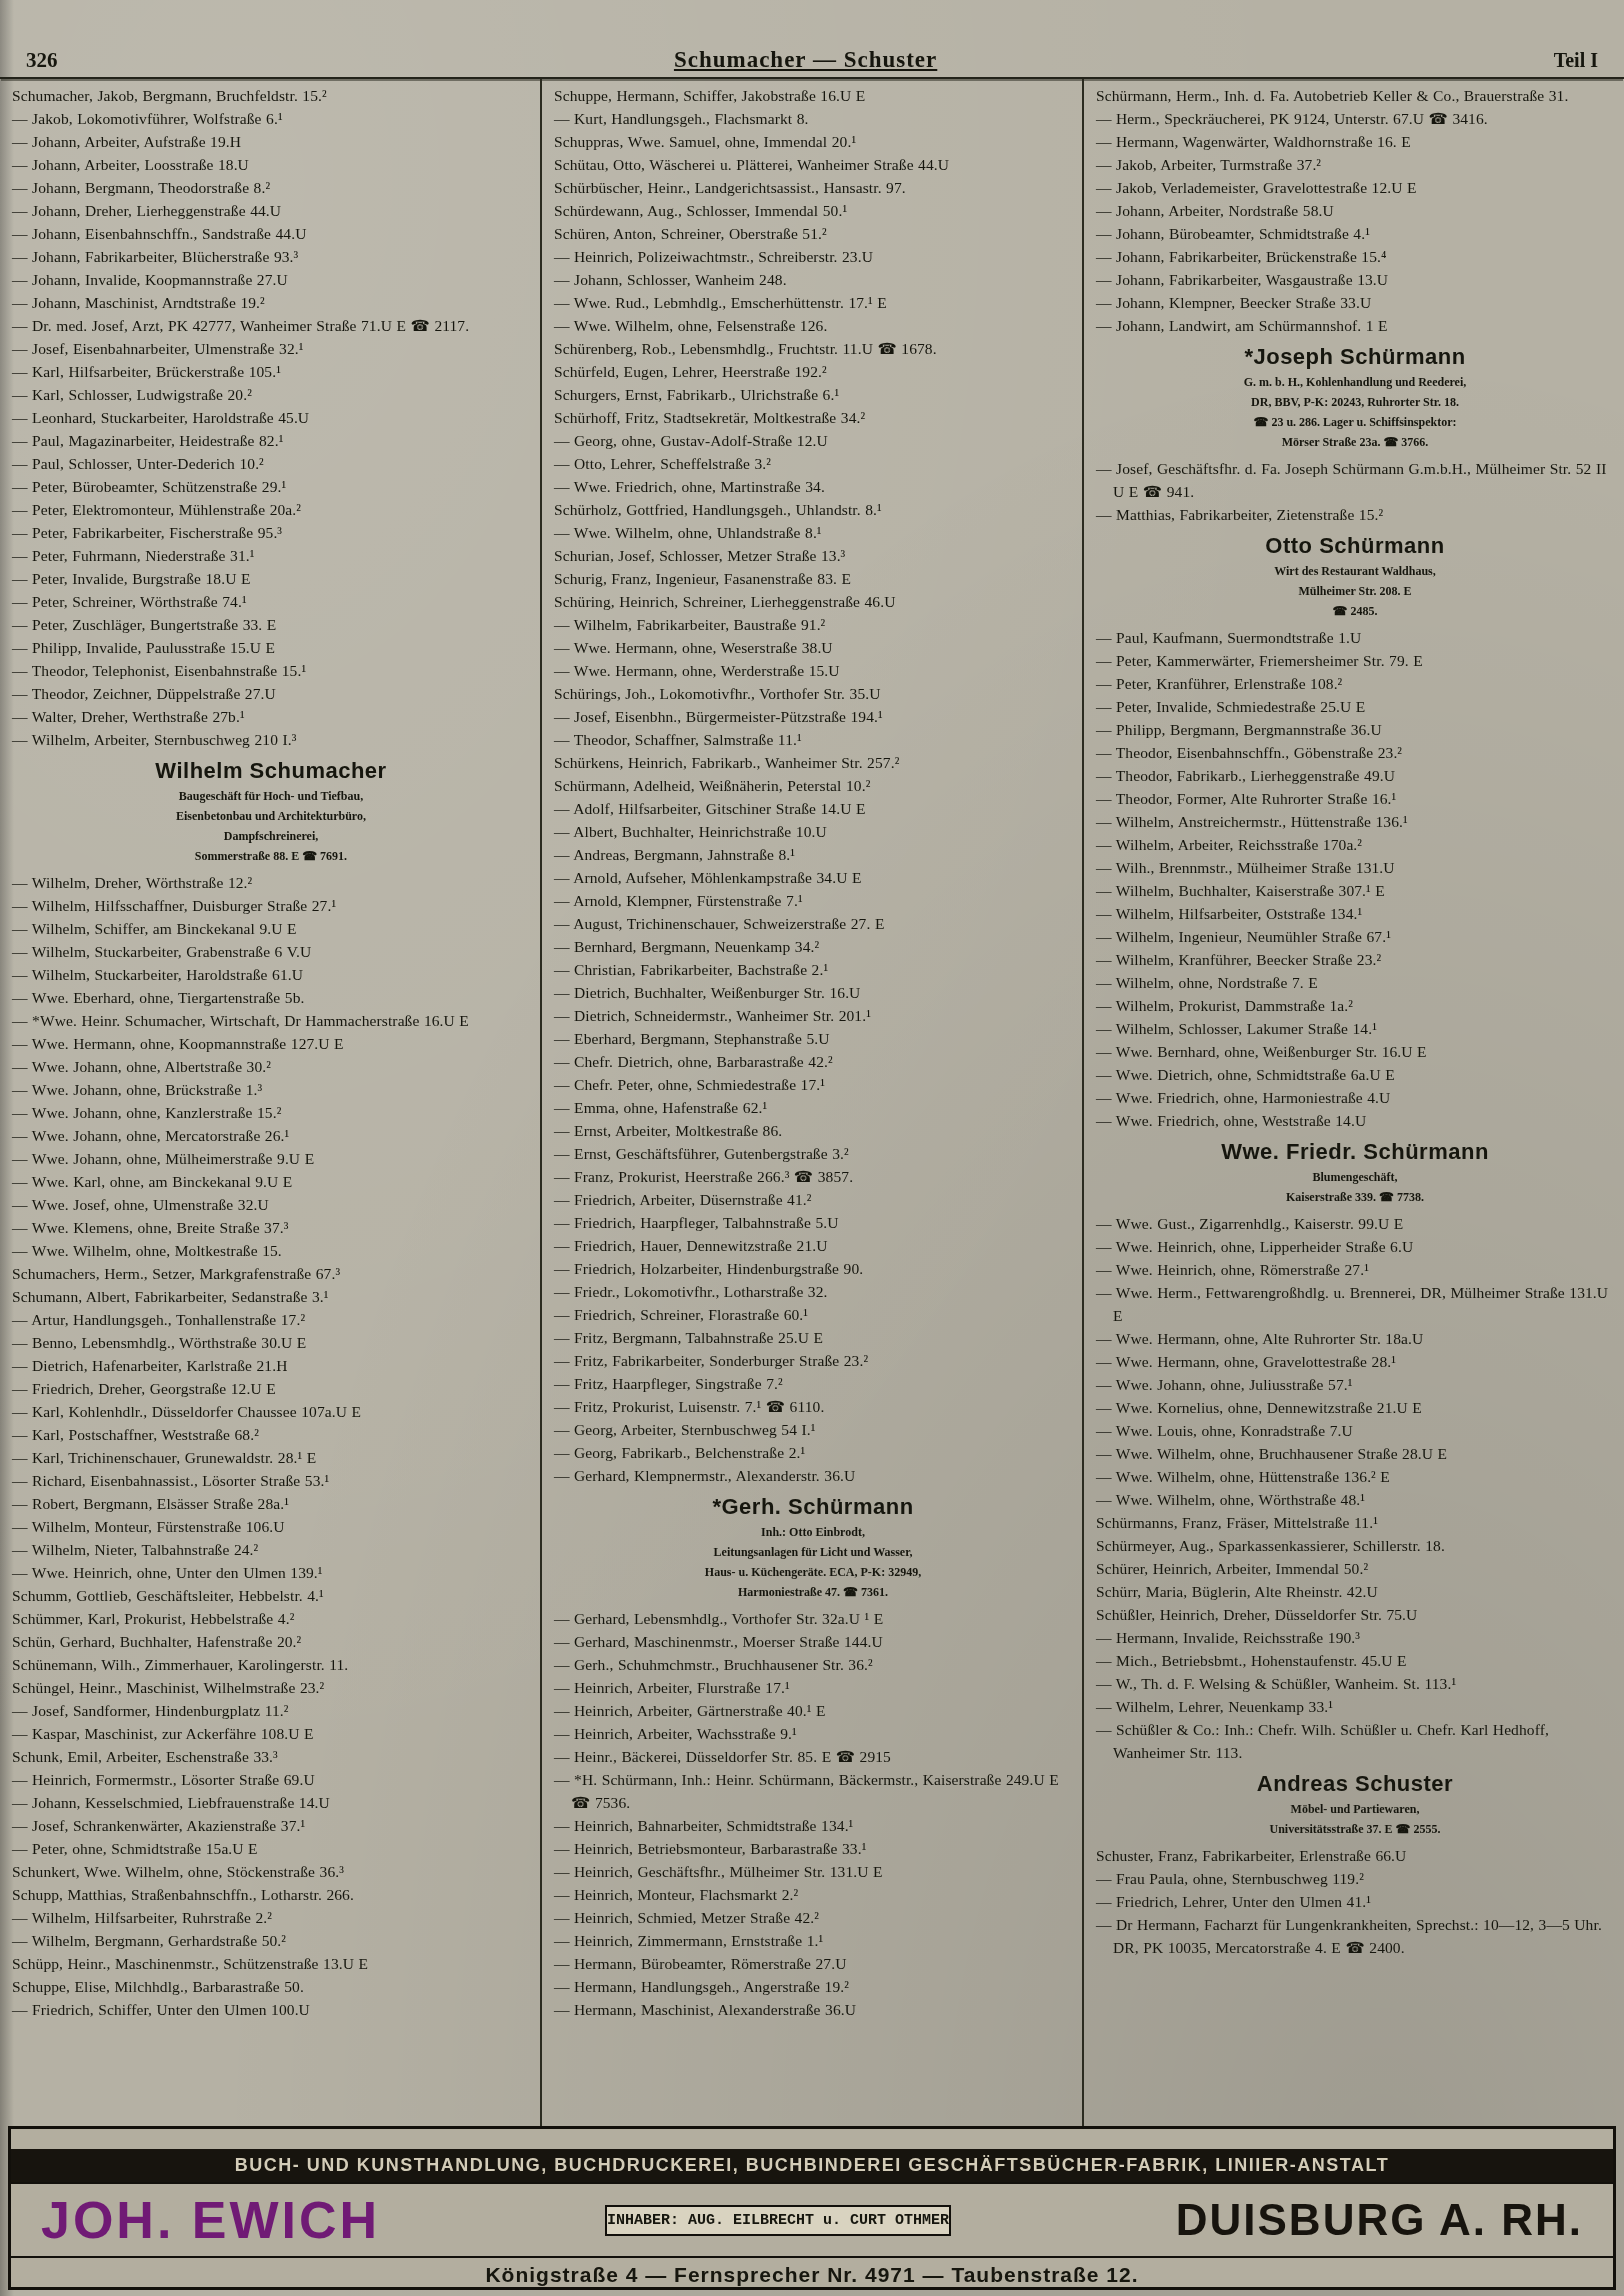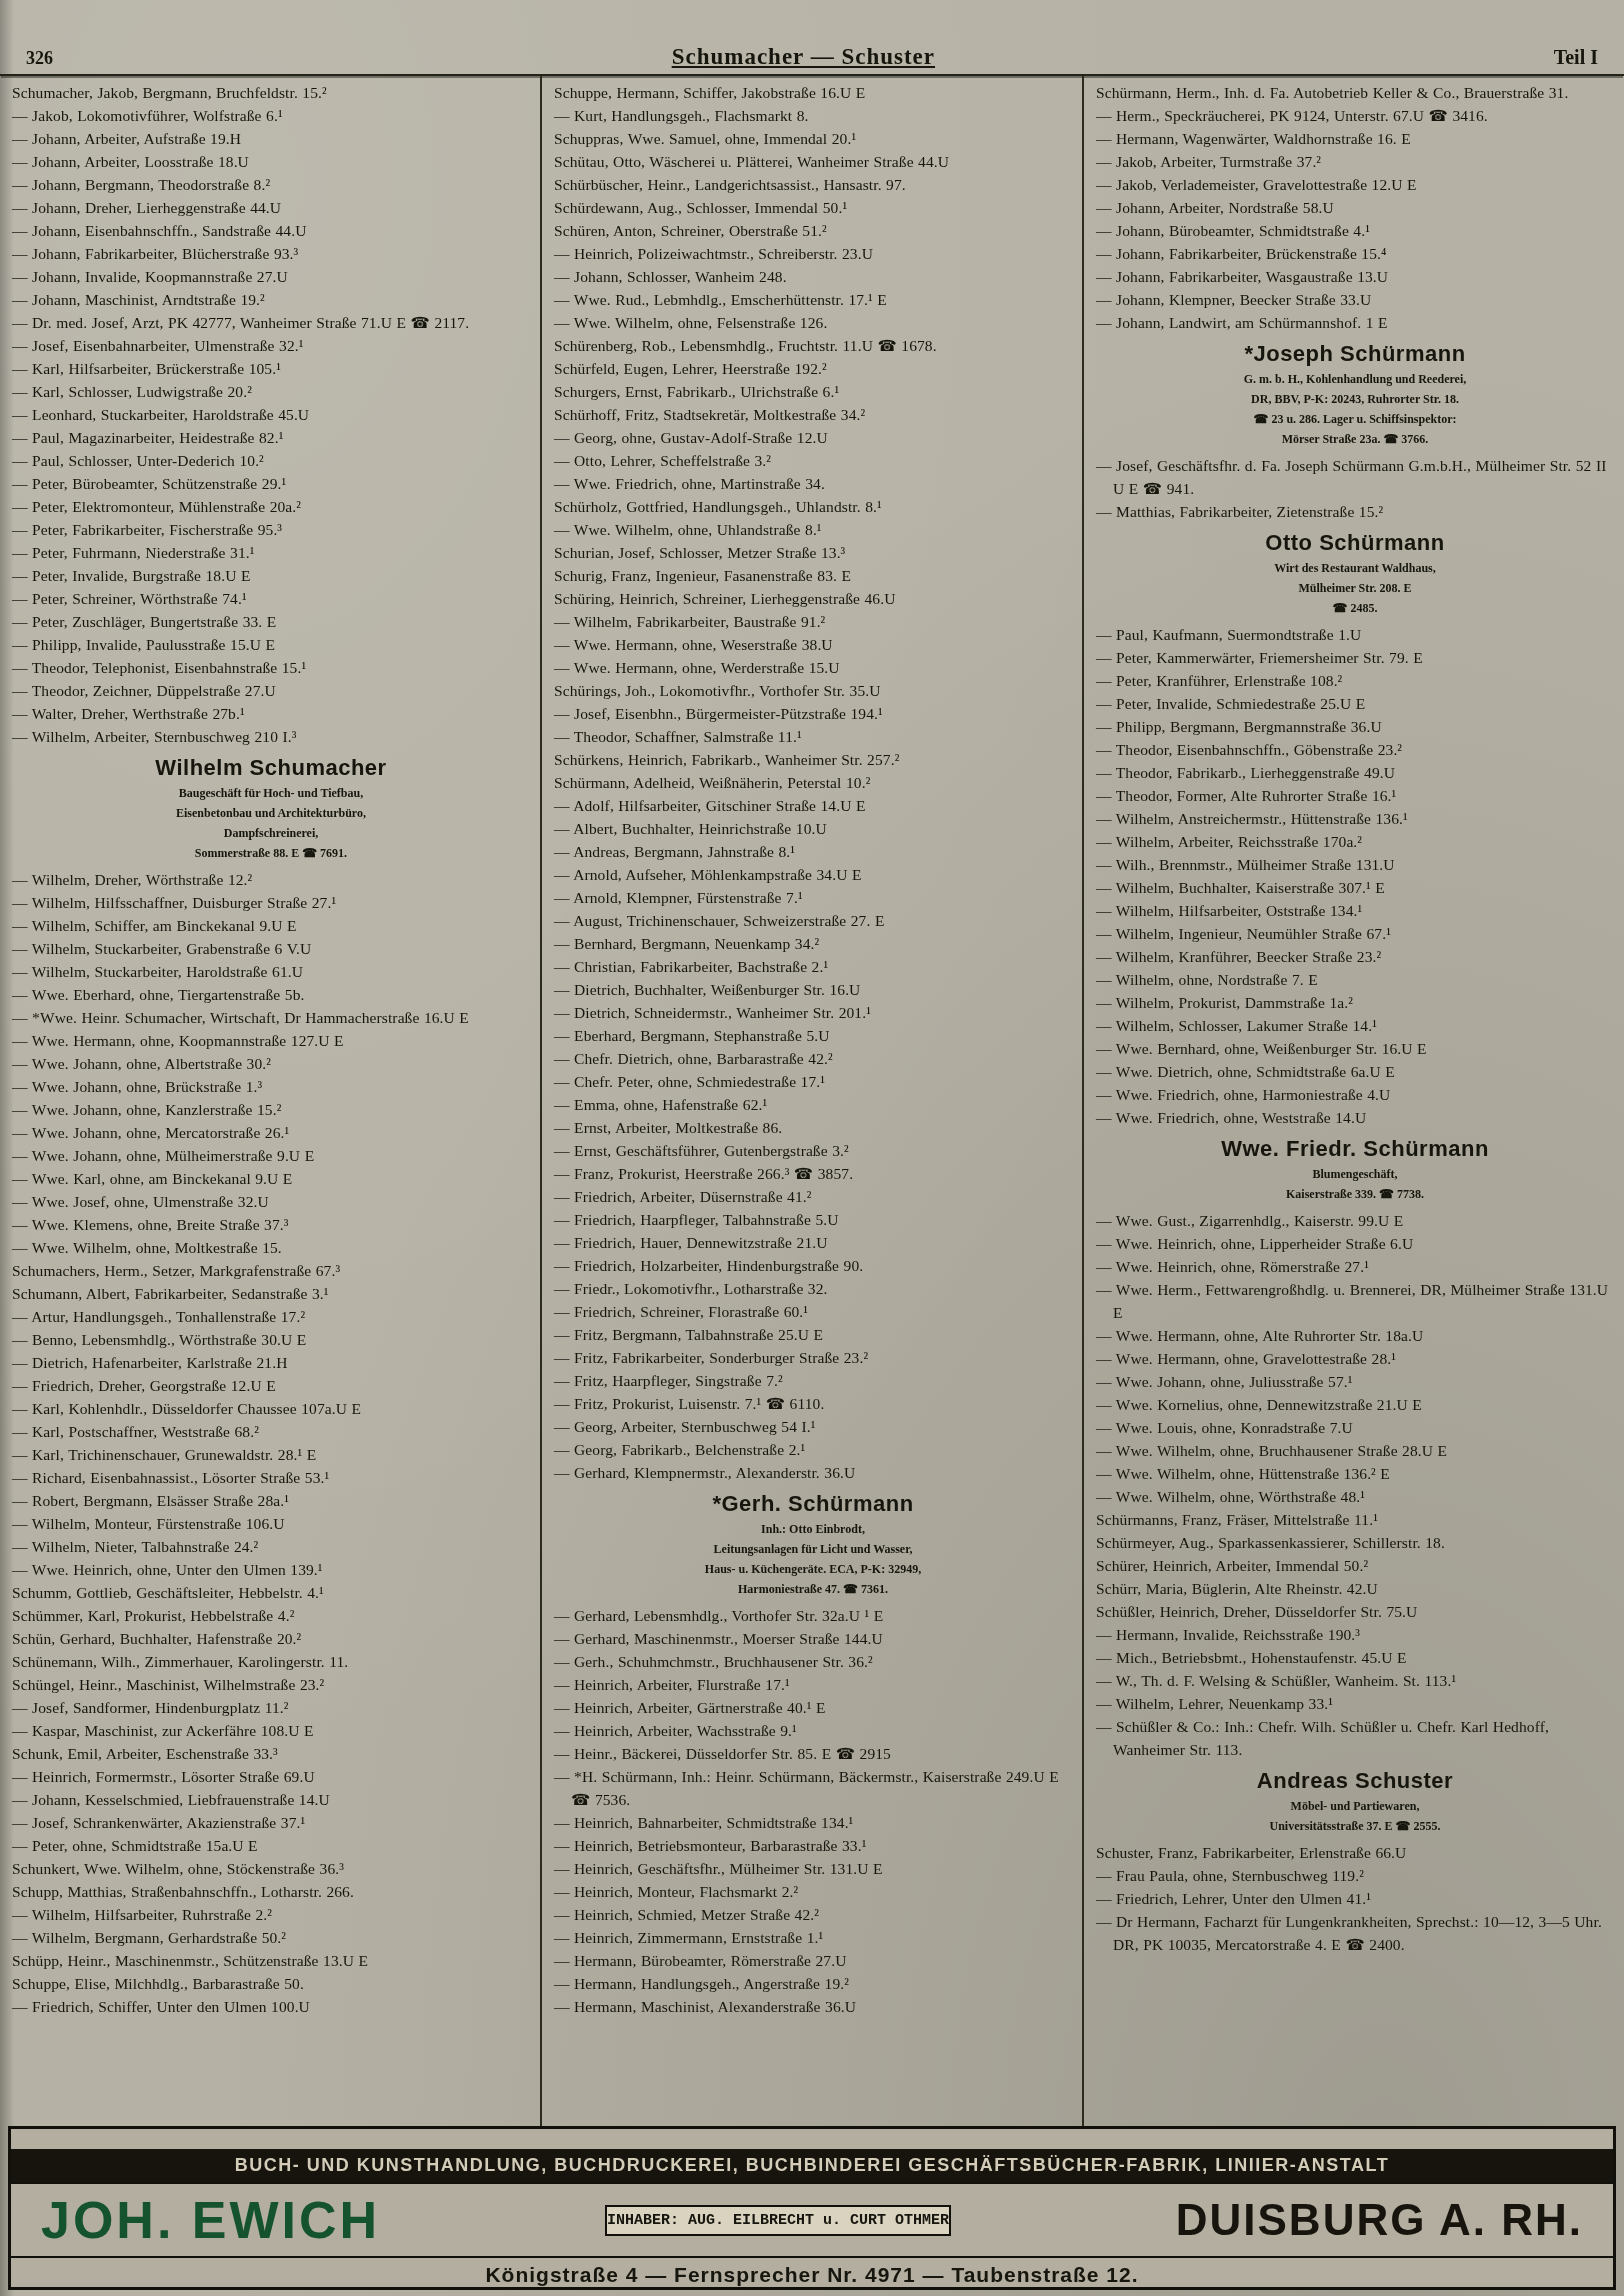--- a/index.html
+++ b/index.html
@@ -12,21 +12,21 @@
       linear-gradient(90deg, rgba(0,0,0,0.28) 0px, rgba(0,0,0,0.0) 14px),
       #b5b1a4;
   }
   .page-header{
     display:flex;justify-content:space-between;align-items:baseline;
     padding:8px 26px 4px 26px;
     border-bottom:2px solid #23231a;
     box-shadow:0 3px 0 -1px rgba(35,35,26,0.5);
     font-weight:bold;
   }
-  .page-number{font-size:18px;margin-top:40px;}
+  .page-number{font-size:21px;margin-top:40px;}
   .header-title{font-size:23px;letter-spacing:1px;text-decoration:underline;}
   .part-label{font-size:20px;}
   .columns{
     display:flex;height:2056px;overflow:hidden;
   }
   .col{
     flex:1 1 0;min-width:0;padding:5px 10px 0 12px;overflow:hidden;
   }
   .col + .col{border-left:2px solid #2b2b20;}
   .entry{
@@ -54,21 +54,21 @@
     text-align:center;font-size:18px;letter-spacing:1.5px;
     padding:6px 4px;
     margin-top:20px;
   }
   .ad-mid{
     display:flex;align-items:center;justify-content:space-between;
     border-top:2px solid #12100b;padding:6px 30px;
   }
   .ad-name{
     font-family:"Liberation Sans", sans-serif;font-weight:bold;
-    font-size:52px;letter-spacing:3px;color:#14532d;white-space:nowrap;
+    font-size:52px;letter-spacing:3px;color:#701a75;white-space:nowrap;
   }
   .ad-owner{
     background:#d9d3c0;border:2px solid #12100b;
     font-family:Liberation Mono, monospace;font-weight:bold;
     font-size:15px;padding:5px 0;text-align:center;white-space:nowrap;
   }
   .ad-city{
     font-family:"Liberation Sans", sans-serif;font-weight:bold;
     font-size:44px;letter-spacing:2px;color:#17140e;white-space:nowrap;
   }

